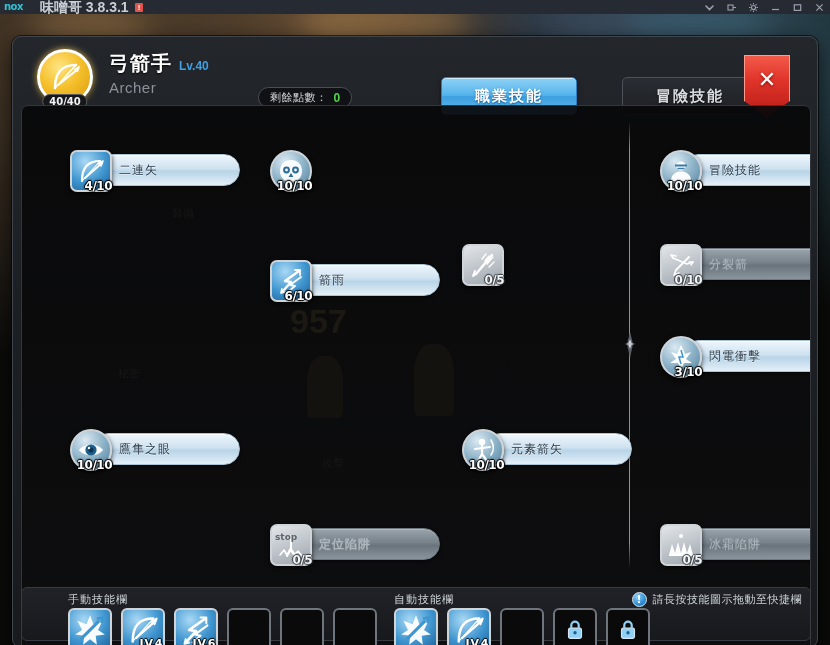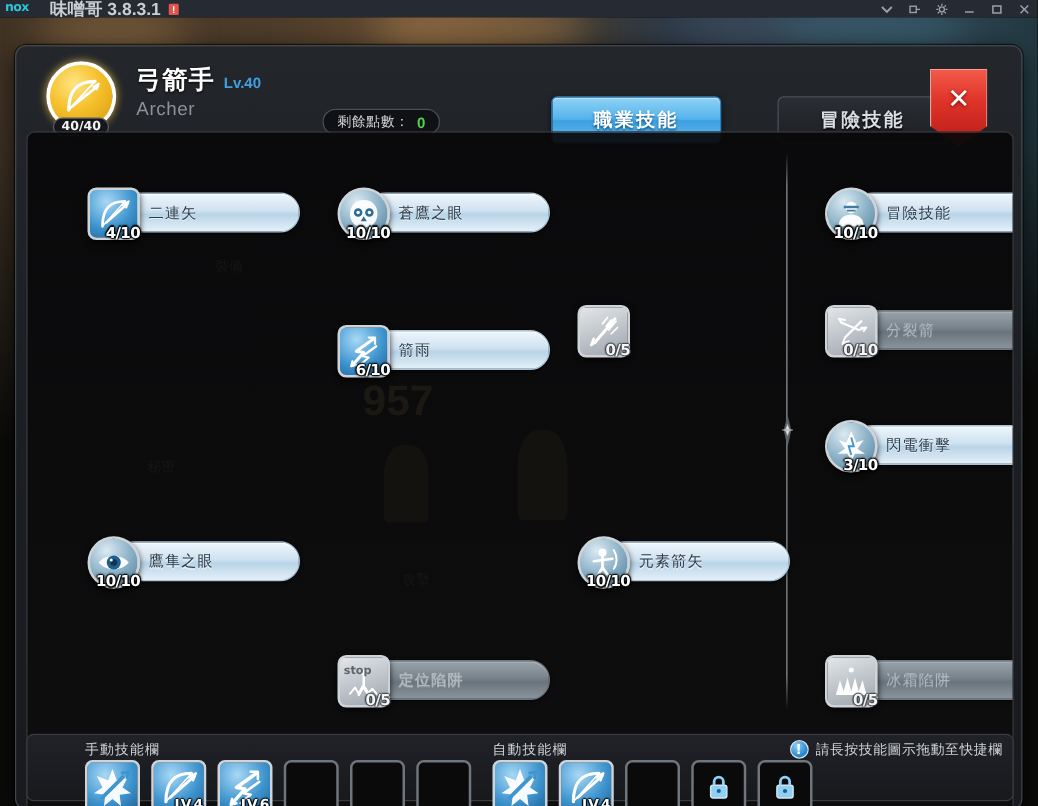--- a/index.html
+++ b/index.html
@@ -369,21 +369,20 @@
               <svg width="28" height="28" viewBox="0 0 28 28">
                 <path d="M5 24 C5 10,11 4,23 4" stroke="#ffffff" fill="none" stroke-linecap="round" stroke-linejoin="round" stroke-width="2.2"></path>
                    <path d="M5 24 L23 4" stroke="#ffffff" fill="none" stroke-linecap="round" stroke-linejoin="round" stroke-width="1.1"></path>
                    <path d="M8 21 L25 6" stroke="#ffffff" fill="none" stroke-linecap="round" stroke-linejoin="round" stroke-width="2"></path>
                    <path d="M21 7 L26 4 L24 9" stroke="#ffffff" fill="none" stroke-linecap="round" stroke-linejoin="round" stroke-width="1.6"></path>
               </svg>
               <span class="rank">4/10</span>
             </div>
           </div>
           <div class="node on" style="left: 248px; top: 44px; width: 170px;">
-            <div class="pill" style="width: 148px;">蒼鷹之眼</div>
             <div class="icon round">
               <svg width="28" height="28" viewBox="0 0 28 28">
                 <path d="M14 3 C6 3,3 9,3 14 C3 21,8 25,14 25 C20 25,25 21,25 14 C25 9,22 3,14 3 Z" fill="#ffffff" opacity=".92"></path>
                    <circle cx="9.5" cy="13" r="3.4" fill="#2a6c96"></circle>
                 <circle cx="18.5" cy="13" r="3.4" fill="#2a6c96"></circle>
                    <circle cx="9.5" cy="13" r="1.4" fill="#fff"></circle>
                 <circle cx="18.5" cy="13" r="1.4" fill="#fff"></circle>
                    <path d="M14 16 L11.6 20 L16.4 20 Z" fill="#2a6c96"></path>
               </svg>
               <span class="rank">10/10</span>

